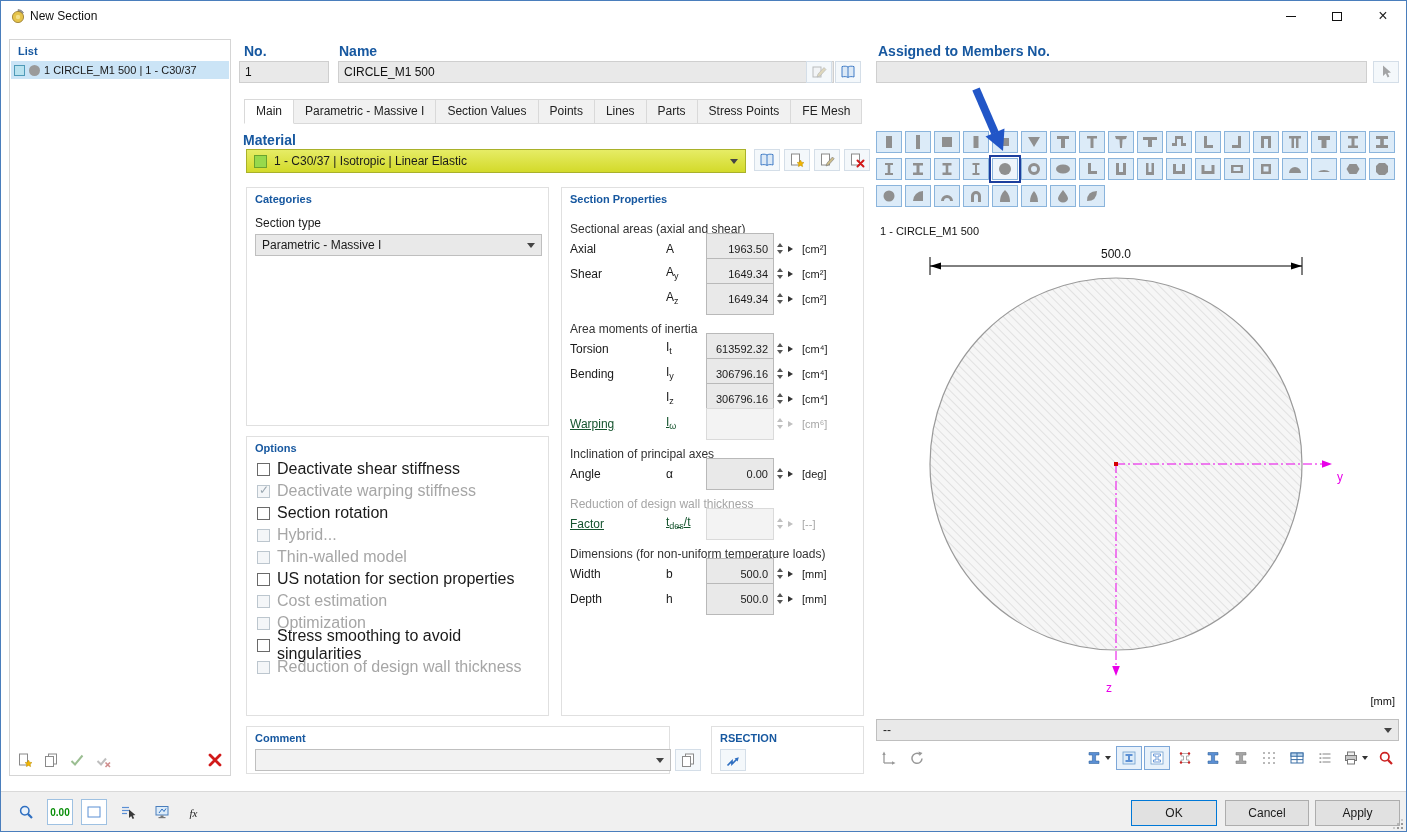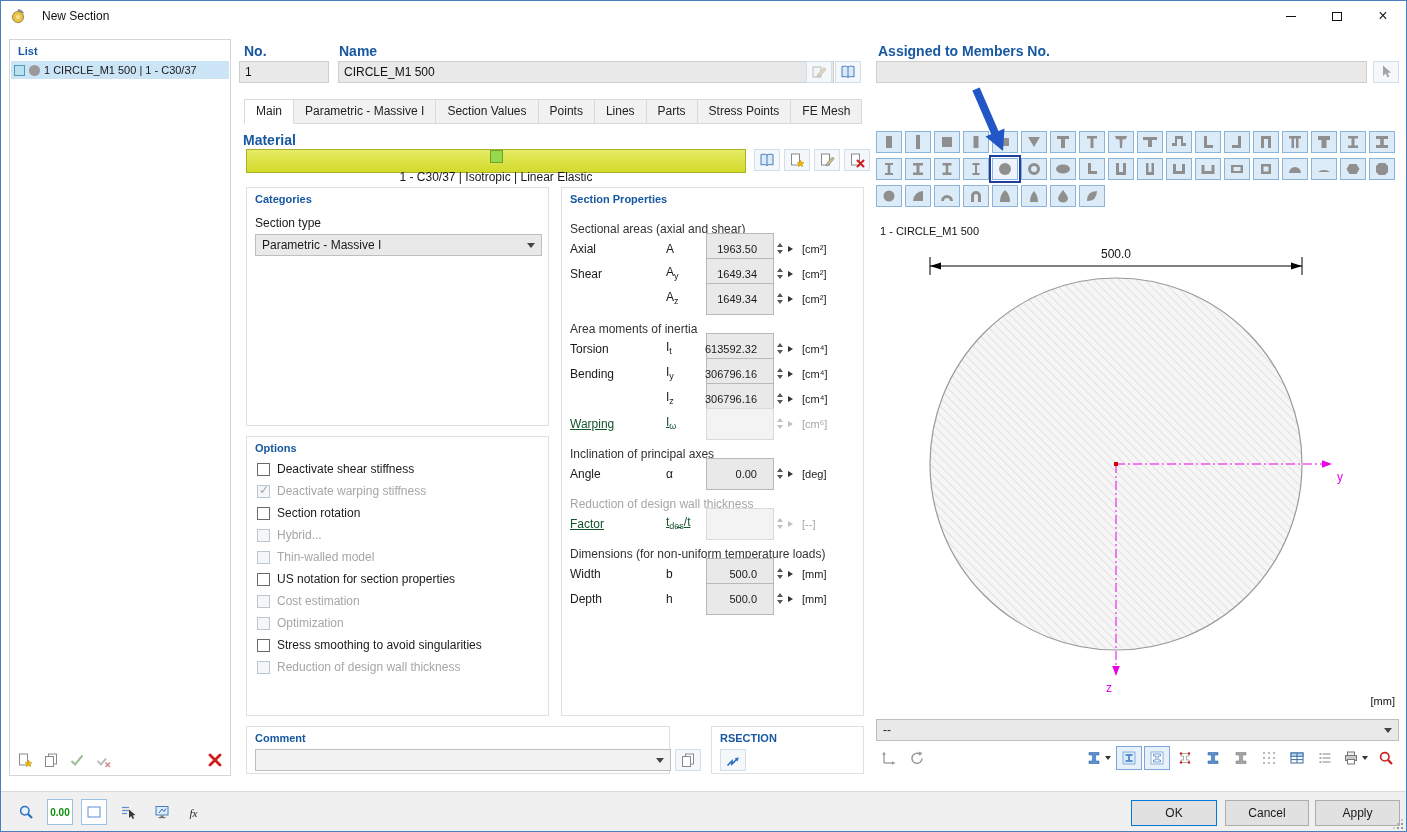--- a/index.html
+++ b/index.html
@@ -3,21 +3,21 @@
 <meta charset="utf-8">
 <style>
   * { margin:0; padding:0; box-sizing:border-box; }
   html,body { width:1407px; height:832px; font-family:"Liberation Sans",sans-serif; font-size:12px; color:#1a1a1a; background:#fff; overflow:hidden; }
   .window { position:absolute; inset:0; border:1px solid #4a7ebc; background:#fff; overflow:hidden; }
 
   
   .titlebar { position:absolute; left:0; top:0; right:0; height:30px; background:#fff; display:flex; align-items:center; }
   .app-icon { margin-left:9px; width:16px; height:16px; }
   .icon svg { width:16px; height:16px; display:block; }
-  .title-text { margin-left:16px; font-size:12px; color:#111; }
+  .title-text { margin-left:4px; font-size:12px; color:#111; }
   .win-controls { margin-left:auto; display:flex; height:30px; }
   .win-btn { width:46px; height:30px; display:flex; align-items:center; justify-content:center; color:#222; }
   .min-glyph { width:10px; height:1px; background:#111; display:block; }
   .max-glyph { width:10px; height:9px; border:1px solid #111; display:block; }
   .close-glyph { font-size:16px; line-height:1; }
 
   .hdr { color:#1758a0; font-weight:bold; font-size:11px; }
 
   
   .left-panel { position:absolute; left:8px; top:38px; width:222px; height:737px; border:1px solid #d5d5d5; background:#fff; }
@@ -37,48 +37,48 @@
   input.gfield { outline:none; }
   .icon-btn { position:absolute; display:flex; align-items:center; justify-content:center; border:1px solid #d4dee8; background:#f4f8fb; }
 
   
   .tab-bar { position:absolute; left:5px; top:60px; display:flex; height:25px; }
   .tab { padding:4px 11px 0; background:#f1f1f1; border:1px solid #d9d9d9; border-left:none; font-size:12px; color:#222; }
   .tab:first-child { border-left:1px solid #d9d9d9; }
   .tab.active { background:#fff; border-bottom:1px solid #fff; }
 
   
-  .material-select { position:absolute; left:7px; top:110px; width:500px; height:24px; background:linear-gradient(#e6ec66,#d3da2a); border:1px solid #a9b12a; display:flex; align-items:center; padding:0 7px; gap:7px; font-size:12px;flex-direction:column; }
+  .material-select { position:absolute; left:7px; top:110px; width:500px; height:24px; background:linear-gradient(#e6ec66,#d3da2a); border:1px solid #a9b12a; display:flex; align-items:center; padding:0 7px; gap:7px; font-size:12px; }
   .swatch { width:13px; height:13px; background:#97d94c; border:1px solid #6aa32e; flex:0 0 auto; }
   .caret { width:0; height:0; border-left:4px solid transparent; border-right:4px solid transparent; border-top:5px solid #444; margin-left:auto; }
 
   .panel { position:absolute; border:1px solid #e0e0e0; background:#fff; }
   .panel .panel-header { padding:5px 8px 2px; }
 
   .select { position:absolute; height:22px; background:#e9e9e9; border:1px solid #bfbfbf; display:flex; align-items:center; padding:0 6px; font-size:12px; }
 
   
   .opt-row { display:flex; align-items:center; height:22px; gap:7px; padding-left:10px; }
   .cb { width:13px; height:13px; border:1px solid #6a6a6a; background:#fff; position:relative; flex:0 0 auto; }
   .cb.disabled { border-color:#bcc6ce; background:#f4f6f8; }
   .cb.checked::after { content:"✓"; position:absolute; left:1px; top:-3px; font-size:12px; color:#222; }
   .cb.checked.disabled::after { color:#9aa7b1; }
-  .opt-label { font-size:12px; }
+  .opt-label { font-size:16px; }
   .opt-label.disabled { color:#a6a6a6; }
 
   
   .props-body { padding:4px 8px; }
   .prop-group-header { margin-top:11px; font-size:12px; color:#333; }
   .prop-group-header.disabled { color:#a6a6a6; }
   .prop-row { display:flex; align-items:center; height:25px; }
   .prop-label { width:96px; font-size:12px; }
   .prop-sym { width:40px; font-size:12px; }
   .prop-sym sub { font-size:9px; }
   .disabled.prop-label, .disabled.prop-sym { color:#14532d;text-decoration:underline; }
-  .val-box { width:68px; height:32px; background:#e9e9e9; border:1px solid #b9b9b9; display:flex; align-items:center; justify-content:flex-end; padding-right:16px; font-size:11px; }
+  .val-box { width:68px; height:32px; background:#e9e9e9; border:1px solid #b9b9b9; display:flex; align-items:center; justify-content:flex-end; padding-right:5px; font-size:11px; }
   .val-box.disabled { background:#f3f3f3; border-color:#dadada; }
   .spin { width:11px; height:18px; display:flex; flex-direction:column; align-items:center; justify-content:center; gap:3px; }
   .tri-up { width:0; height:0; border-left:3px solid transparent; border-right:3px solid transparent; border-bottom:4px solid #555; }
   .tri-down { width:0; height:0; border-left:3px solid transparent; border-right:3px solid transparent; border-top:4px solid #555; }
   .spin.disabled .tri-up { border-bottom-color:#c0c0c0; } .spin.disabled .tri-down { border-top-color:#c0c0c0; }
   .arrow-btn { width:11px; height:18px; display:flex; align-items:center; justify-content:center; }
   .tri-right { width:0; height:0; border-top:3.5px solid transparent; border-bottom:3.5px solid transparent; border-left:5px solid #333; }
   .arrow-btn.disabled .tri-right { border-left-color:#c0c0c0; }
   .unit { margin-left:6px; font-size:11px; white-space:nowrap; }
   .unit.disabled { color:#a6a6a6; }

